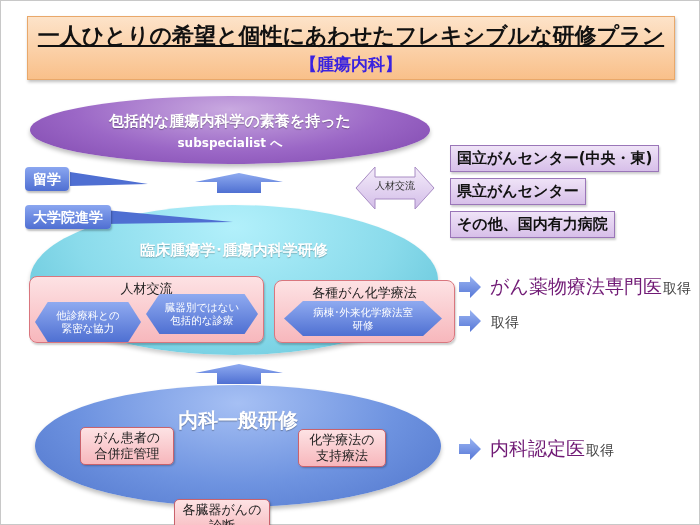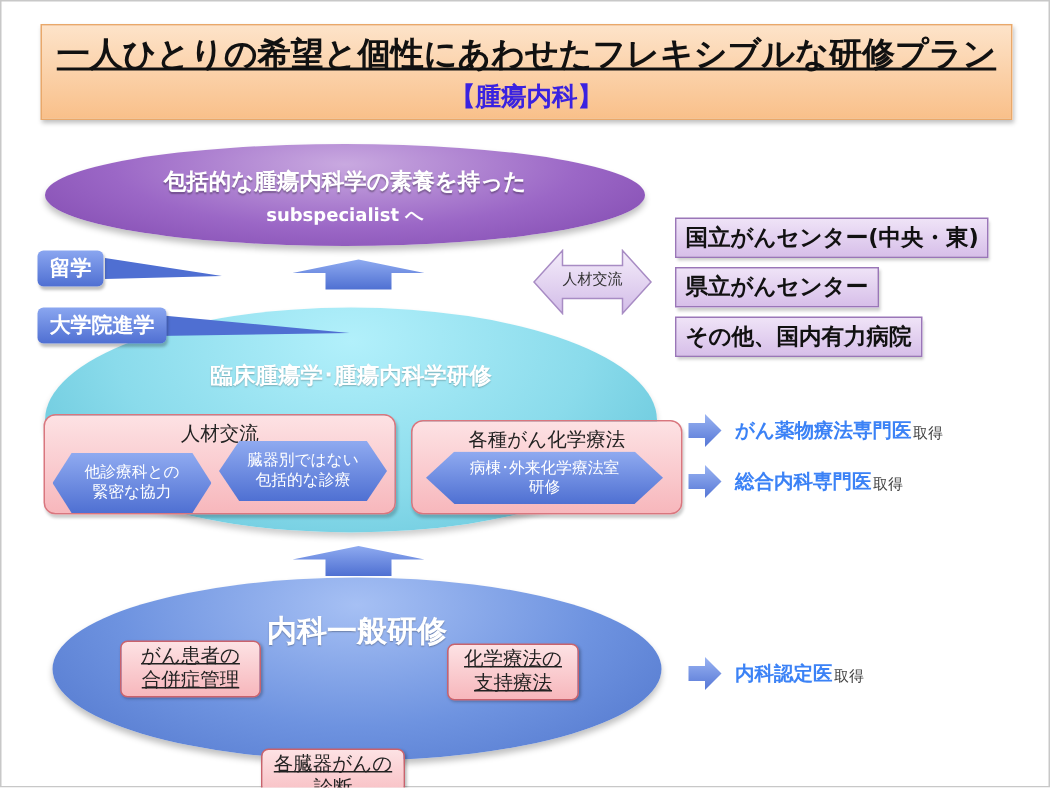--- a/index.html
+++ b/index.html
@@ -75,27 +75,27 @@
     position:absolute; color:#fff; font-size:10.5px; text-align:center; line-height:13px;
     display:flex; align-items:center; justify-content:center;
     background: linear-gradient(#8faaf0, #4f70d2);
     clip-path: polygon(12% 0, 88% 0, 100% 50%, 88% 100%, 12% 100%, 0 50%);
   }
   .hex span { display:block; }
 
   .small-pink {
     position:absolute; text-align:center; font-size:13px; line-height:16px; color:#222;
     background: linear-gradient(#fde2e4, #f7b7bc); border:1px solid #c9626c; border-radius:5px;
-    box-shadow:1px 1px 2px rgba(0,0,0,0.25); padding:2px 0;text-decoration:underline;
+    box-shadow:1px 1px 2px rgba(0,0,0,0.25); padding:2px 0;
   }
 
   .qual { position:absolute; left:458px; height:24px; display:flex; align-items:center; }
   .qual .arrow { width:24px; height:24px; margin-right:8px; }
-  .qual .name { font-size:13px; font-weight:bold; color:#3b82f6; }
-  .qual .suffix { font-size:10px; color:#444; margin-left:1px; margin-top:4px; }
+  .qual .name { font-size:19px; font-weight:normal; color:#701a75; }
+  .qual .suffix { font-size:14px; color:#444; margin-left:1px; margin-top:4px; }
 </style>
 </head>
 <body>
 
 <div class="frame"></div>
 
 <div class="title-box">
   <div class="title-main">一人ひとりの希望と個性にあわせたフレキシブルな研修プラン</div>
   <div class="title-sub">【腫瘍内科】</div>
 </div>
@@ -212,21 +212,20 @@
 <div class="qual" style="top:309px;">
   <svg class="arrow" viewBox="0 0 24 24">
     <defs>
         <linearGradient id="ra2" x1="0" y1="0" x2="0" y2="1">
           <stop offset="0" stop-color="#9ab4f2"></stop>
           <stop offset="1" stop-color="#5677d6"></stop>
         </linearGradient>
       </defs>
     <polygon points="1,7 12,7 12,1 23,12 12,23 12,17 1,17" fill="url(#ra2)"></polygon>
   </svg>
-  <span class="name">総合内科専門医</span>
   <span class="suffix">取得</span>
 </div>
 <div class="qual" style="top:437px;">
   <svg class="arrow" viewBox="0 0 24 24">
     <defs>
         <linearGradient id="ra3" x1="0" y1="0" x2="0" y2="1">
           <stop offset="0" stop-color="#9ab4f2"></stop>
           <stop offset="1" stop-color="#5677d6"></stop>
         </linearGradient>
       </defs>

